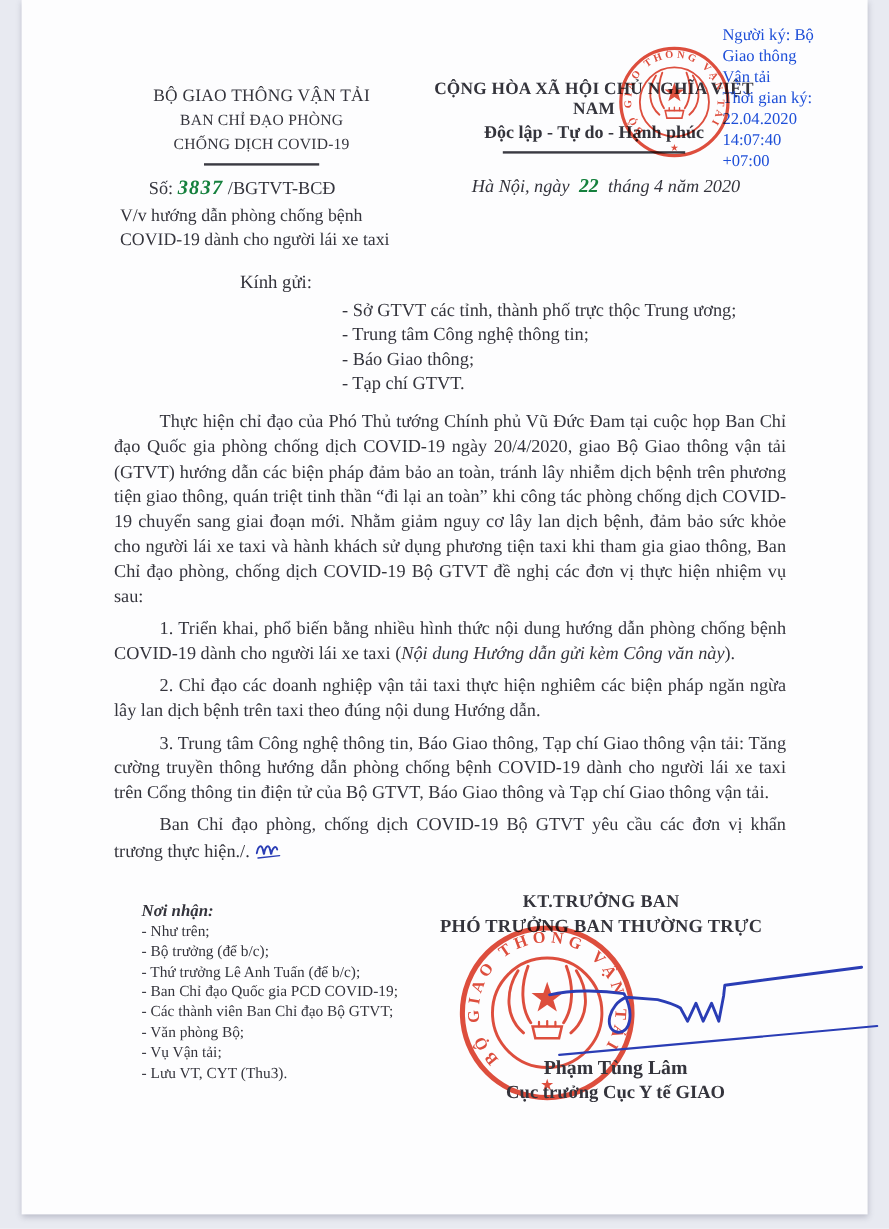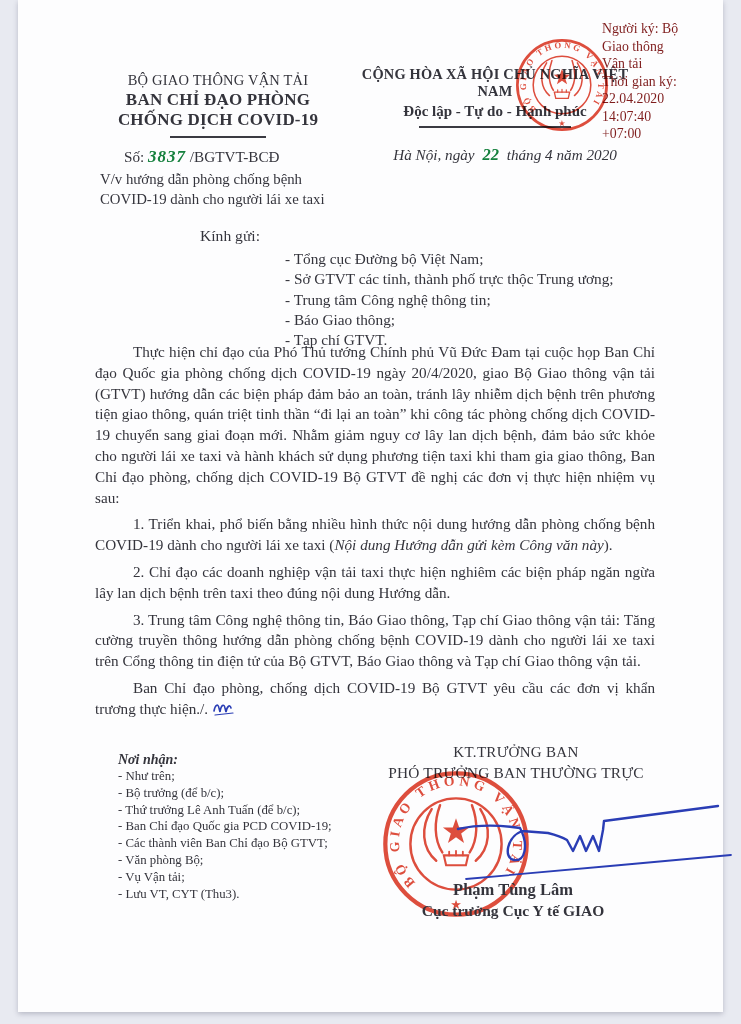--- a/index.html
+++ b/index.html
@@ -11,55 +11,55 @@
   }
   .page{
     position:absolute;left:18px;top:0;width:705px;height:1012px;
     background:#fdfdfe;
     box-shadow:0 2px 5px rgba(60,60,90,.28);
   }
   .abs{position:absolute;}
   
   .hdr-left{left:55px;top:70px;width:290px;text-align:center;line-height:20px;}
   .hdr-left .l1{font-size:14.5px;letter-spacing:.2px;}
-  .hdr-left .l2,.hdr-left .l3{font-size:17px;font-weight:bold;letter-spacing:.2px;}
+  .hdr-left .l2,.hdr-left .l3{font-size:13px;font-weight:normal;letter-spacing:.2px;}
   .rule{height:2px;background:#3a3a42;margin:6px auto 0;}
   .rule.left{width:96px;}
   .rule.right{width:152px;height:1.6px;}
   
   .ref{left:82px;top:147px;width:245px;font-size:14.8px;line-height:20px;}
   .ref .so{padding-left:24px;font-size:15.2px;margin-bottom:2px;}
   .ink{color:#15803d;font-style:italic;font-weight:bold;}
   .so .num{font-size:17px;letter-spacing:1px;}
   
   .hdr-right{left:327px;top:66px;width:300px;text-align:center;}
   .hdr-right .l1{font-size:14.4px;font-weight:bold;letter-spacing:.2px;}
   .hdr-right .l2{font-size:15px;font-weight:bold;margin-top:3px;}
   .dateline{left:337px;top:145px;width:300px;text-align:center;font-style:italic;font-size:15.2px;}
   .dateline .day{font-size:16.5px;margin:0 4px;}
   
-  .digsig{left:584px;top:20px;width:128px;font-size:13.8px;line-height:17.5px;color:#7f1d1d;}
+  .digsig{left:584px;top:20px;width:128px;font-size:13.8px;line-height:17.5px;color:#1d4ed8;}
   
   .stamp{opacity:.9;mix-blend-mode:multiply;}
   .stamp-top{left:496px;top:37px;width:96px;height:96px;}
   .stamp-bottom{left:362px;top:768px;width:152px;height:152px;}
   
   .kinhgui{left:182px;top:227px;font-size:15.6px;}
   .recips{left:267px;top:249px;font-size:15.3px;line-height:20.3px;}
   
   .body{left:77px;top:342px;width:560px;font-size:15.2px;line-height:20.8px;text-align:justify;}
   .body p{margin:0 0 6px;text-indent:38px;}
   .it{font-style:italic;}
   .initials{display:inline-block;vertical-align:-3px;margin-left:3px;}
   
   .noinhan{left:100px;top:752px;width:260px;}
   .noinhan .lbl{font-size:14px;font-weight:bold;font-style:italic;}
   .noinhan .items{margin-top:0;font-size:12.8px;line-height:16.8px;}
   
-  .signtitles{left:323px;top:744px;width:350px;text-align:center;font-weight:normal;}
+  .signtitles{left:308px;top:744px;width:350px;text-align:center;font-weight:bold;}
   .signtitles .t1{font-size:15px;letter-spacing:.3px;}
   .signtitles .t2{font-size:15.4px;margin-top:3px;letter-spacing:.2px;}
   .signname{left:320px;top:880px;width:350px;text-align:center;}
   .signname .nm{font-size:16.5px;font-weight:bold;}
   .signname .pos{font-size:15.5px;font-weight:bold;margin-top:2px;}
   .sigsvg{left:390px;top:775px;width:330px;height:115px;}
 </style>
 </head>
 <body>
 
@@ -119,21 +119,20 @@
       <path d="M 39.5,24.5 C 35.5,35 35.5,47 41,55.5"></path>
       <path d="M 60.5,24.5 C 64.5,35 64.5,47 59,55.5"></path>
       <path d="M 42,57.5 h 16 l -1.5,6.5 h -13 z" stroke-width="1.4"></path>
       <path d="M 45.5,57.5 v -2.5 M 50,57.5 v -3 M 54.5,57.5 v -2.5" stroke-width="1.2"></path>
     </g>
     <polygon points="50,33 52.1,39.1 58.6,39.2 53.4,43.1 55.3,49.3 50,45.6 44.7,49.3 46.6,43.1 41.4,39.2 47.9,39.1" fill="#dc3a28"></polygon>
   </svg>
 
   <div class="abs kinhgui">Kính gửi:</div>
   <div class="abs recips">
-    <div>- Tổng cục Đường bộ Việt Nam;</div>
     <div>- Sở GTVT các tỉnh, thành phố trực thộc Trung ương;</div>
     <div>- Trung tâm Công nghệ thông tin;</div>
     <div>- Báo Giao thông;</div>
     <div>- Tạp chí GTVT.</div>
   </div>
 
   <div class="abs body">
     <p>Thực hiện chỉ đạo của Phó Thủ tướng Chính phủ Vũ Đức Đam tại cuộc họp Ban Chỉ đạo Quốc gia phòng chống dịch COVID-19 ngày 20/4/2020, giao Bộ Giao thông vận tải (GTVT) hướng dẫn các biện pháp đảm bảo an toàn, tránh lây nhiễm dịch bệnh trên phương tiện giao thông, quán triệt tinh thần “đi lại an toàn” khi công tác phòng chống dịch COVID-19 chuyển sang giai đoạn mới. Nhằm giảm nguy cơ lây lan dịch bệnh, đảm bảo sức khỏe cho người lái xe taxi và hành khách sử dụng phương tiện taxi khi tham gia giao thông, Ban Chỉ đạo phòng, chống dịch COVID-19 Bộ GTVT đề nghị các đơn vị thực hiện nhiệm vụ sau:</p>
     <p><span>1. Triển khai, phổ biến bằng nhiều hình thức nội dung hướng dẫn phòng chống bệnh COVID-19 dành cho người lái xe taxi (</span><span class="it">Nội dung Hướng dẫn gửi kèm Công văn này</span><span>).</span></p>
     <p>2. Chỉ đạo các doanh nghiệp vận tải taxi thực hiện nghiêm các biện pháp ngăn ngừa lây lan dịch bệnh trên taxi theo đúng nội dung Hướng dẫn.</p>

